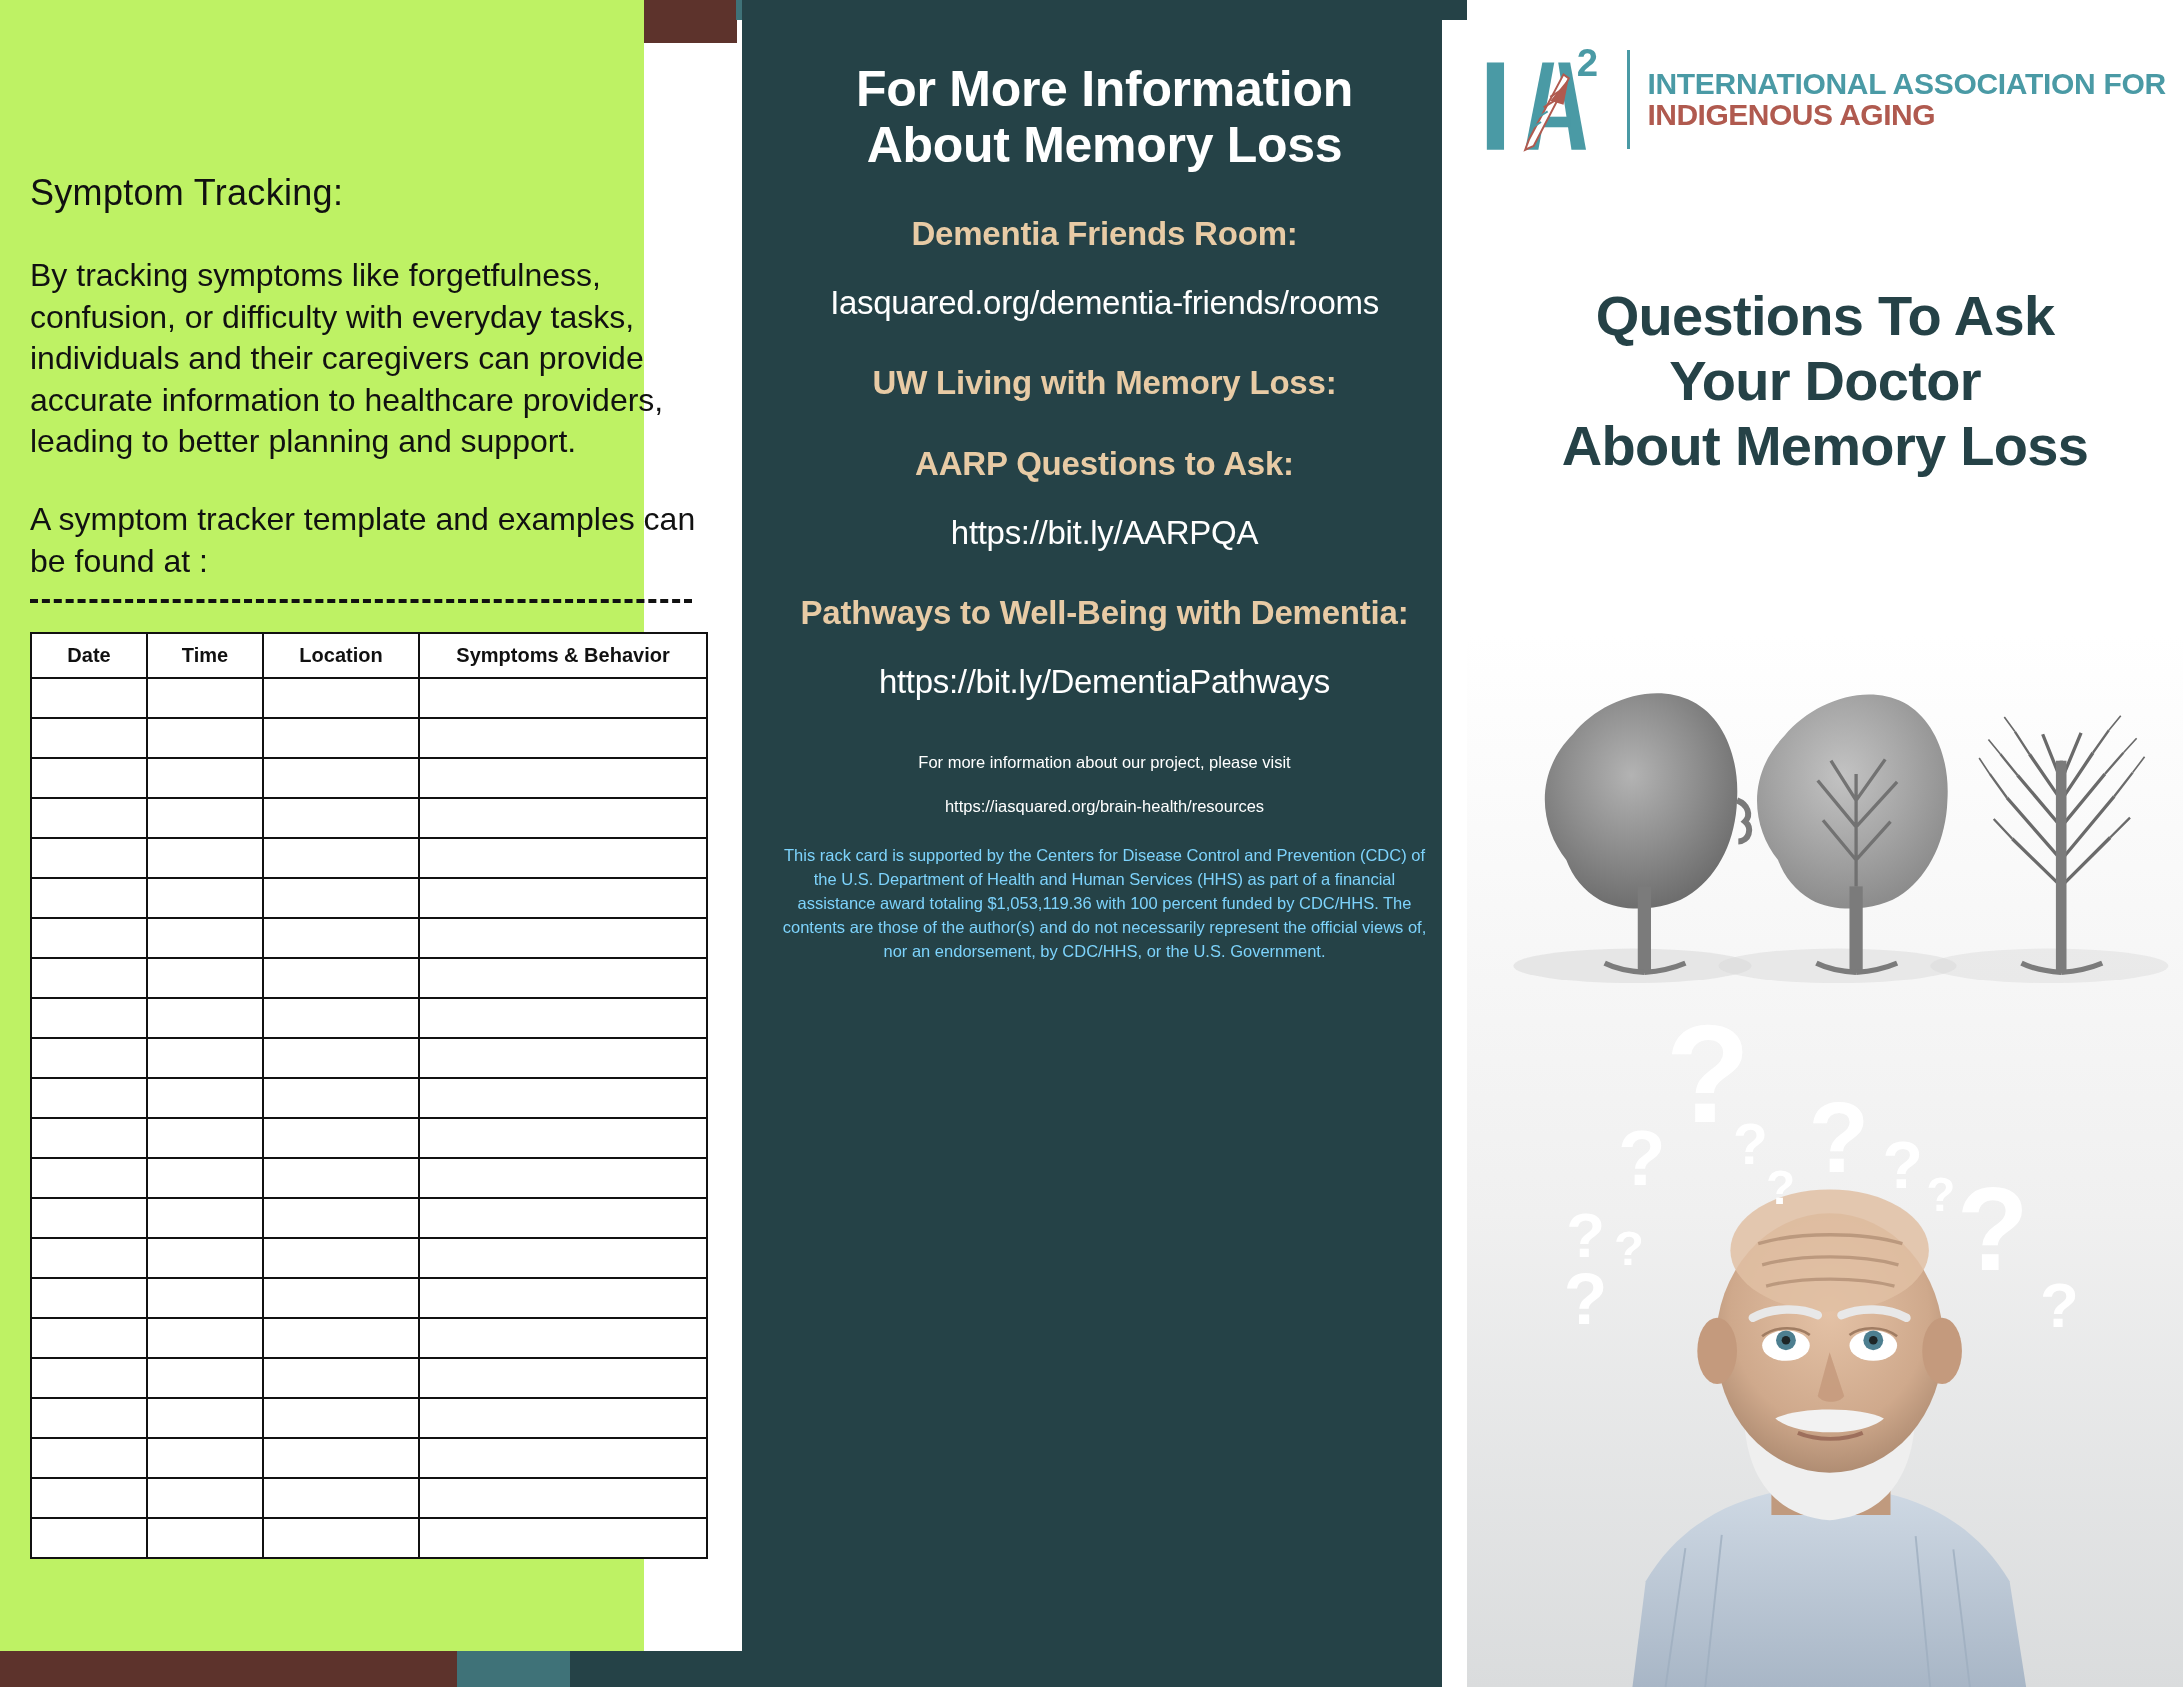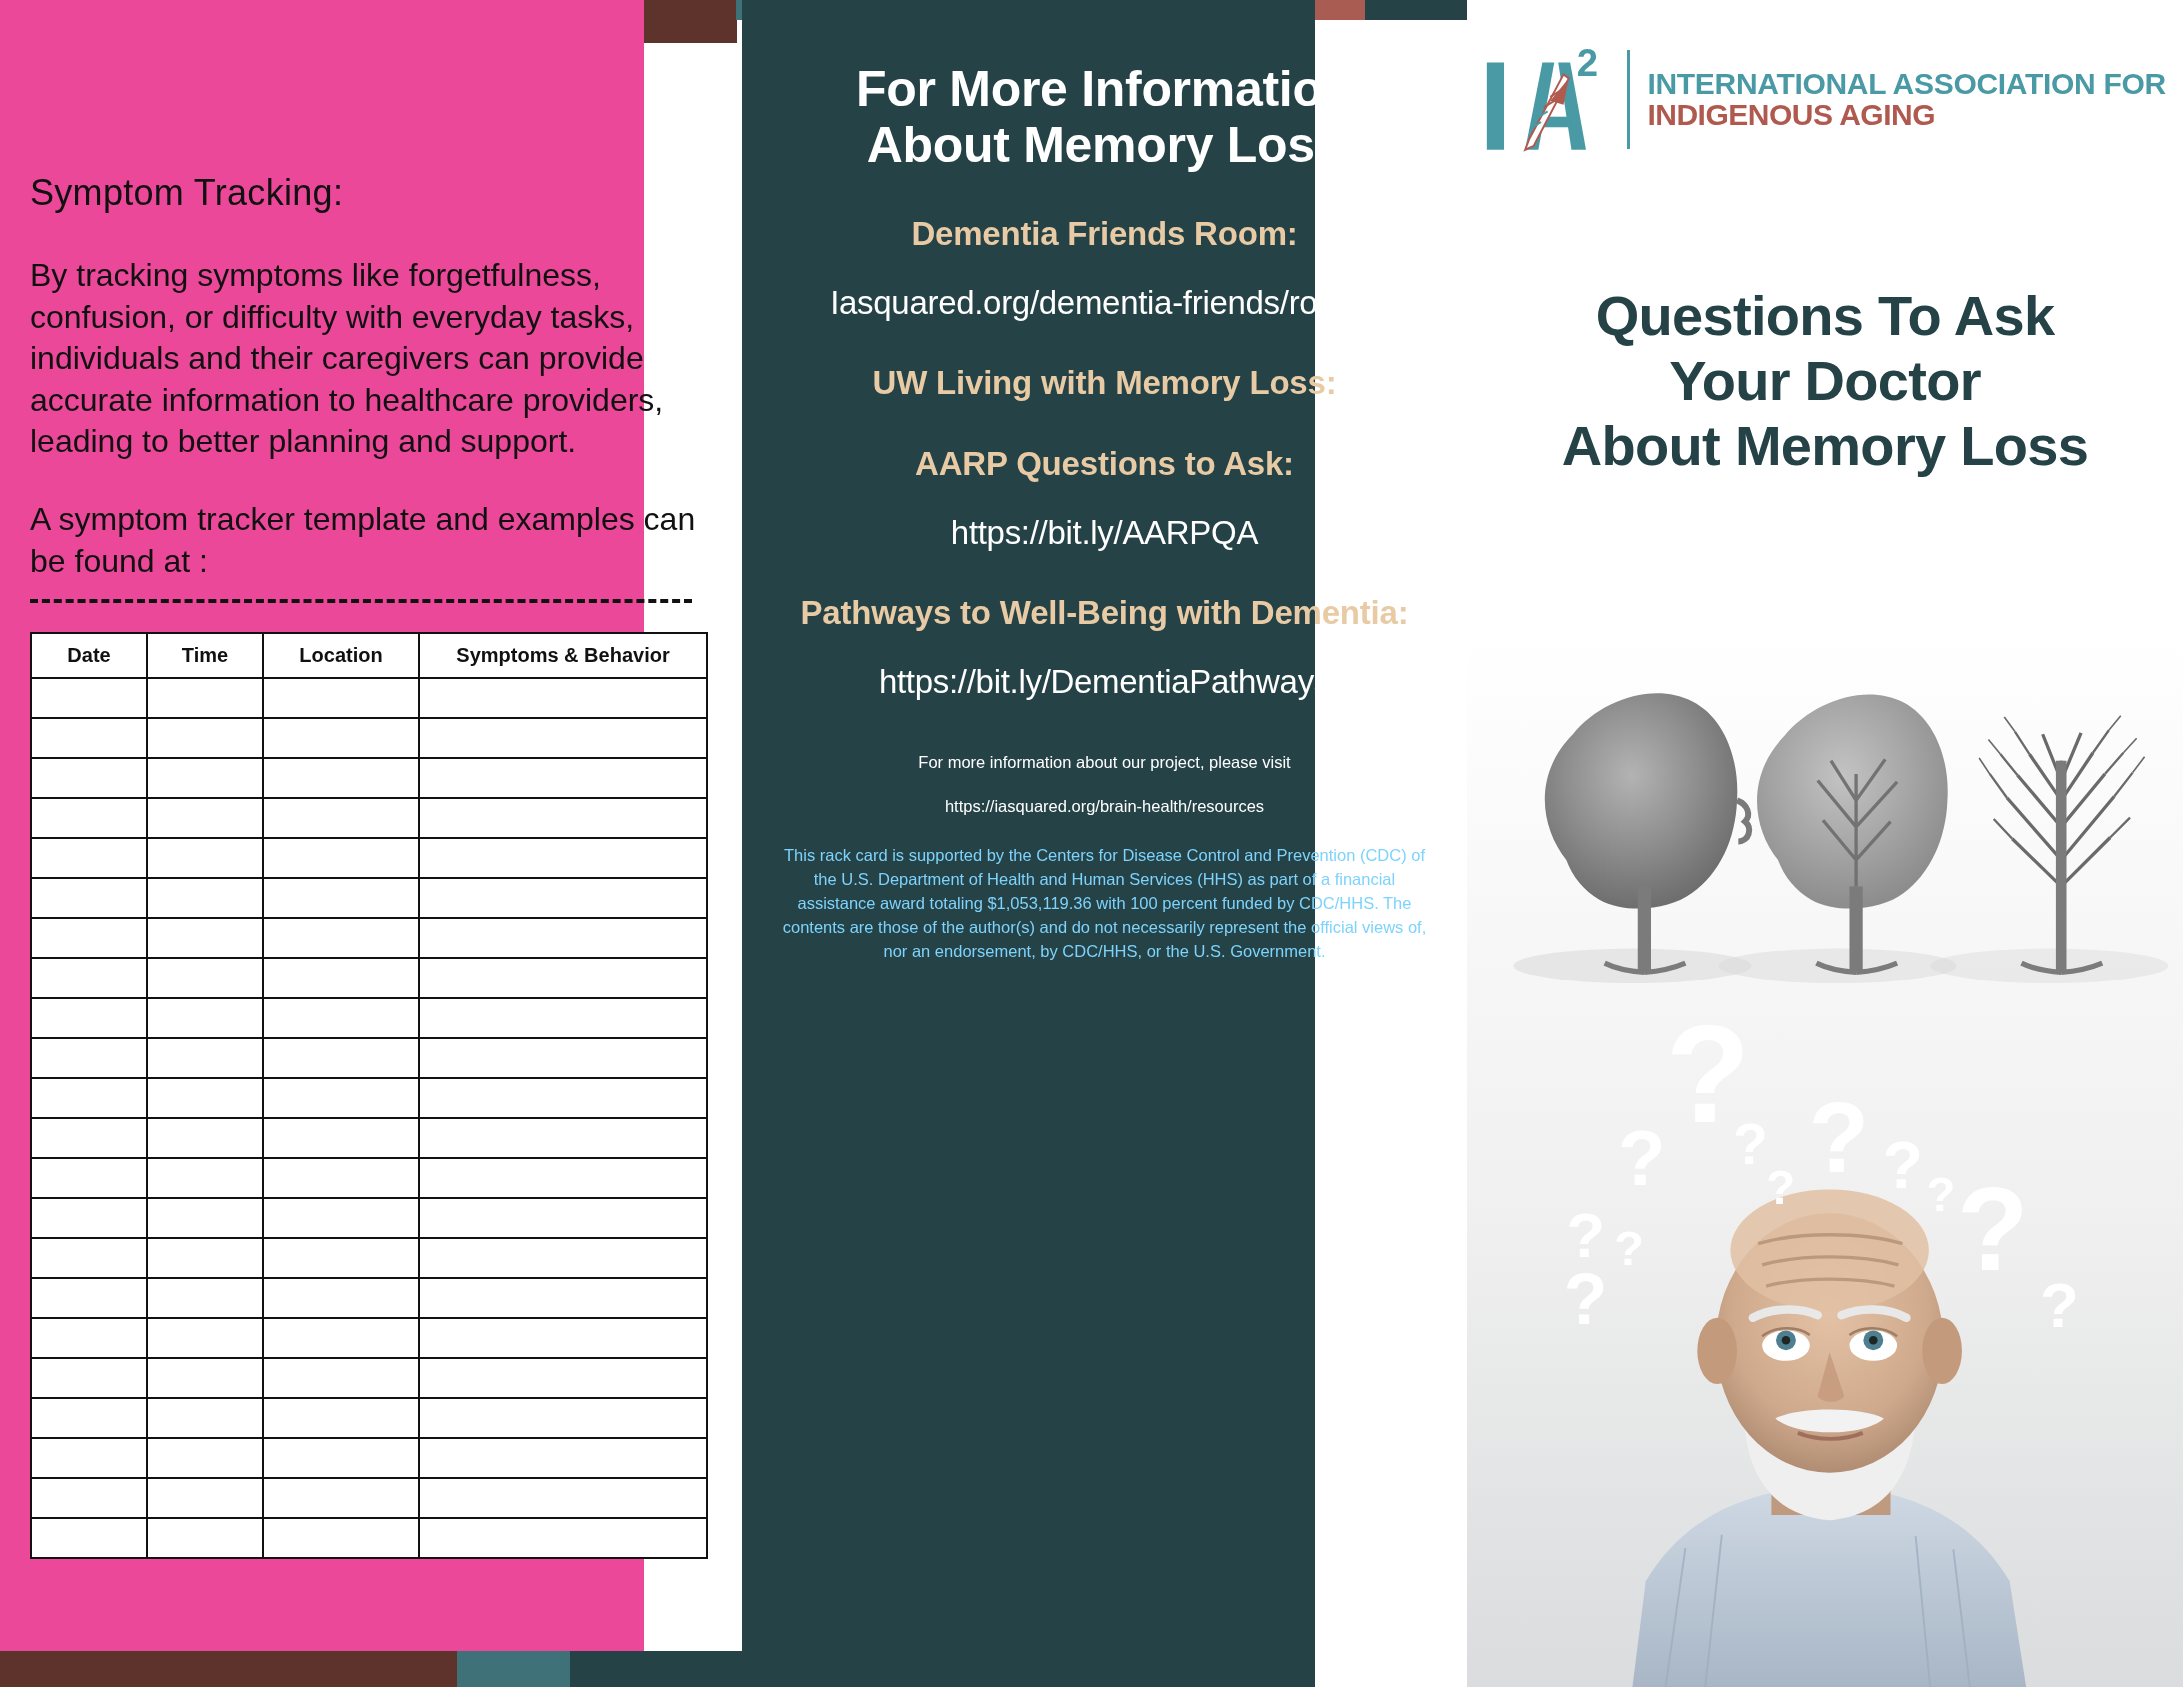--- a/index.html
+++ b/index.html
@@ -8,37 +8,37 @@
 
   .card{position:relative;width:2183px;height:1687px;background:#ffffff;}
 
   
   .strip{position:absolute;}
 
   
   .panel{position:absolute;top:0;height:1687px;box-sizing:border-box;}
 
   
-  #panel-left{left:0;width:644px;background:#ec4899;padding:0 30px;}
+  #panel-left{left:0;width:644px;background:#bef264;padding:0 30px;}
   .left-inner{position:absolute;left:30px;top:172px;width:681px;}
   .lead-title{font-size:36px;color:#111111;font-weight:400;letter-spacing:0.3px;
               font-family:"Liberation Sans",sans-serif;margin:0 0 41px 0;}
   .lead-par{font-size:32px;line-height:1.30;color:#111111;margin:0 0 36px 0;}
   .dashed-rule{width:662px;height:0;border-top:4.6px dashed #111111;margin:12px 0 29px 0;}
 
   table.tracker{border-collapse:collapse;width:662px;table-layout:fixed;
                 border:2px solid #0ea5e9;background:#ffffff;}
   table.tracker th{border:2px solid #111111;font-size:20px;font-weight:700;
                    color:#111;height:41px;text-align:center;vertical-align:middle;}
   table.tracker td{border:2px solid #111111;height:36px;}
   .col-date{width:112px;} .col-time{width:112px;}
   .col-loc{width:152px;margin-top:24px;} .col-sym{width:284px;}
 
   
-  #panel-mid{left:742px;width:573px;background:#254247;color:#ffffff;}
+  #panel-mid{left:742px;width:700px;background:#254247;color:#ffffff;}
   .mid-inner{position:absolute;left:0;top:0;width:725px;text-align:center;}
   .mid-title{font-size:50px;font-weight:700;line-height:1.12;color:#ffffff;
              margin:61px 26.5px 0 26.5px;letter-spacing:-0.3px;}
   .res{margin-top:42px;}
   .res-label{font-size:33px;font-weight:700;color:#e8cba5;line-height:1.18;
              margin:0 29px;letter-spacing:-0.2px;}
   .res-url{font-size:33px;font-weight:400;color:#ffffff;margin:30px 17px 0 17px;
            line-height:1.15;letter-spacing:-0.3px;}
   .mid-foot{margin:50px 36px 8px 36px;}
   .foot-line{font-size:16.5px;color:#ffffff;line-height:1.35;margin:0 0 20px 0;}

